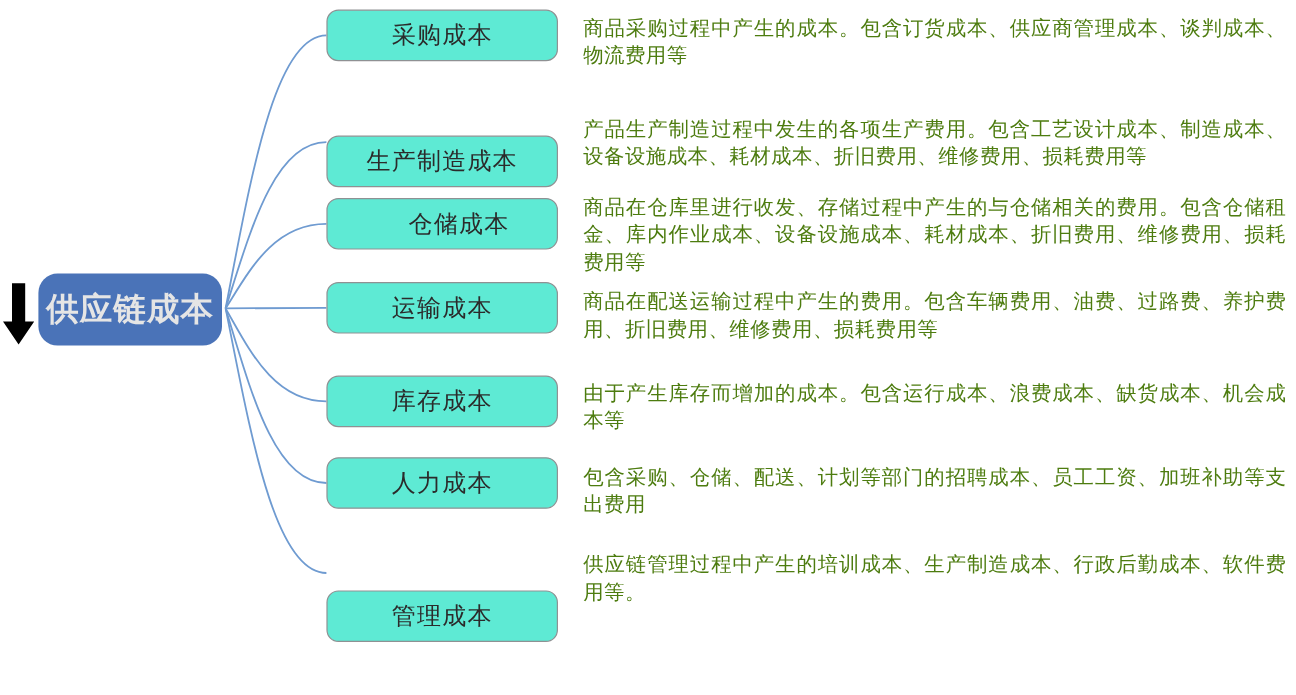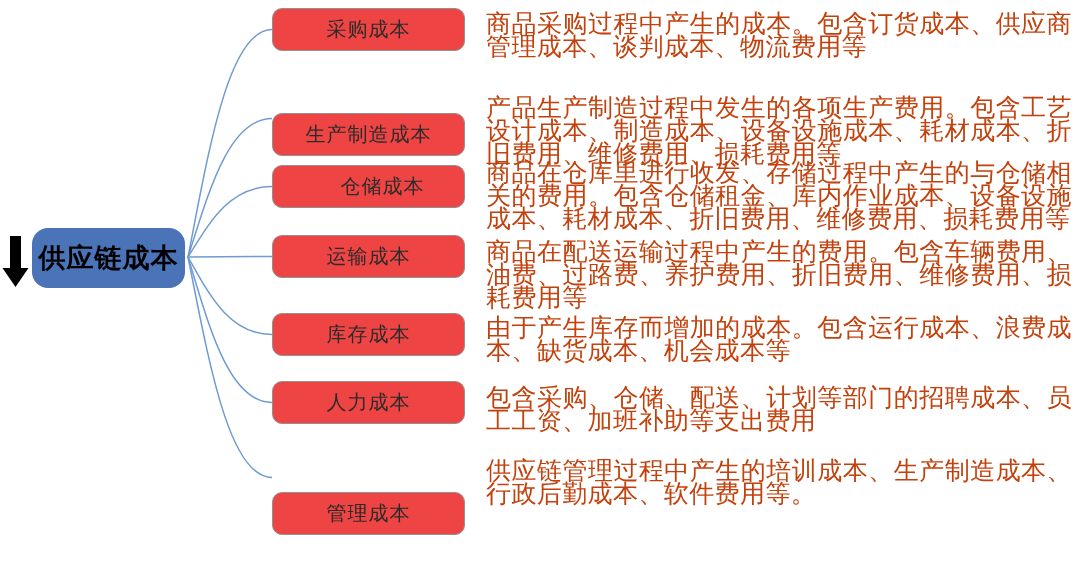--- a/index.html
+++ b/index.html
@@ -15,43 +15,43 @@
   }
   .root-node{
     position:absolute;left:32px;top:228px;
     width:153px;height:60px;
     background:#4a73b8;
     border-radius:16px;
     display:flex;align-items:center;justify-content:center;
     box-sizing:border-box;
   }
   .root-label{
-    color:#000000;font-size:27px;font-weight:bold;
+    color:#e5e5e5;font-size:27px;font-weight:bold;
     letter-spacing:1px;white-space:nowrap;
   }
   .arrow-icon{
     position:absolute;left:0px;top:232px;width:32px;height:58px;
   }
   .branch-node{
     position:absolute;left:272px;
     width:193px;height:43px;
-    background:#ef4444;
+    background:#5eead4;
     border:1.6px solid #8f9193;
     border-radius:10px;
     display:flex;align-items:center;justify-content:center;
     box-sizing:border-box;
   }
   .branch-label{
     color:#2b2b2b;font-size:20px;font-weight:500;
     letter-spacing:1px;white-space:nowrap;
   }
   .branch-desc{
     position:absolute;left:486px;
     width:586px;
-    color:#c2410c;font-size:25px;line-height:23px;font-weight:500;
+    color:#4d7c0f;font-size:17px;line-height:23px;font-weight:500;
     letter-spacing:0.4px;
     text-align:justify;
   }
   .n1{top:8px;}   .d1{top:12px;}
   .n2{top:113px;}  .d2{top:96px;}
   .n3{top:165px;padding-left:28px;} .d3{top:161px;}
   .n4{top:235px;} .d4{top:240px;}
   .n5{top:313px;} .d5{top:316px;}
   .n6{top:381px;text-align:center;} .d6{top:386px;}
   .n7{top:456px;margin-top:36px;} .d7{top:459px;}

